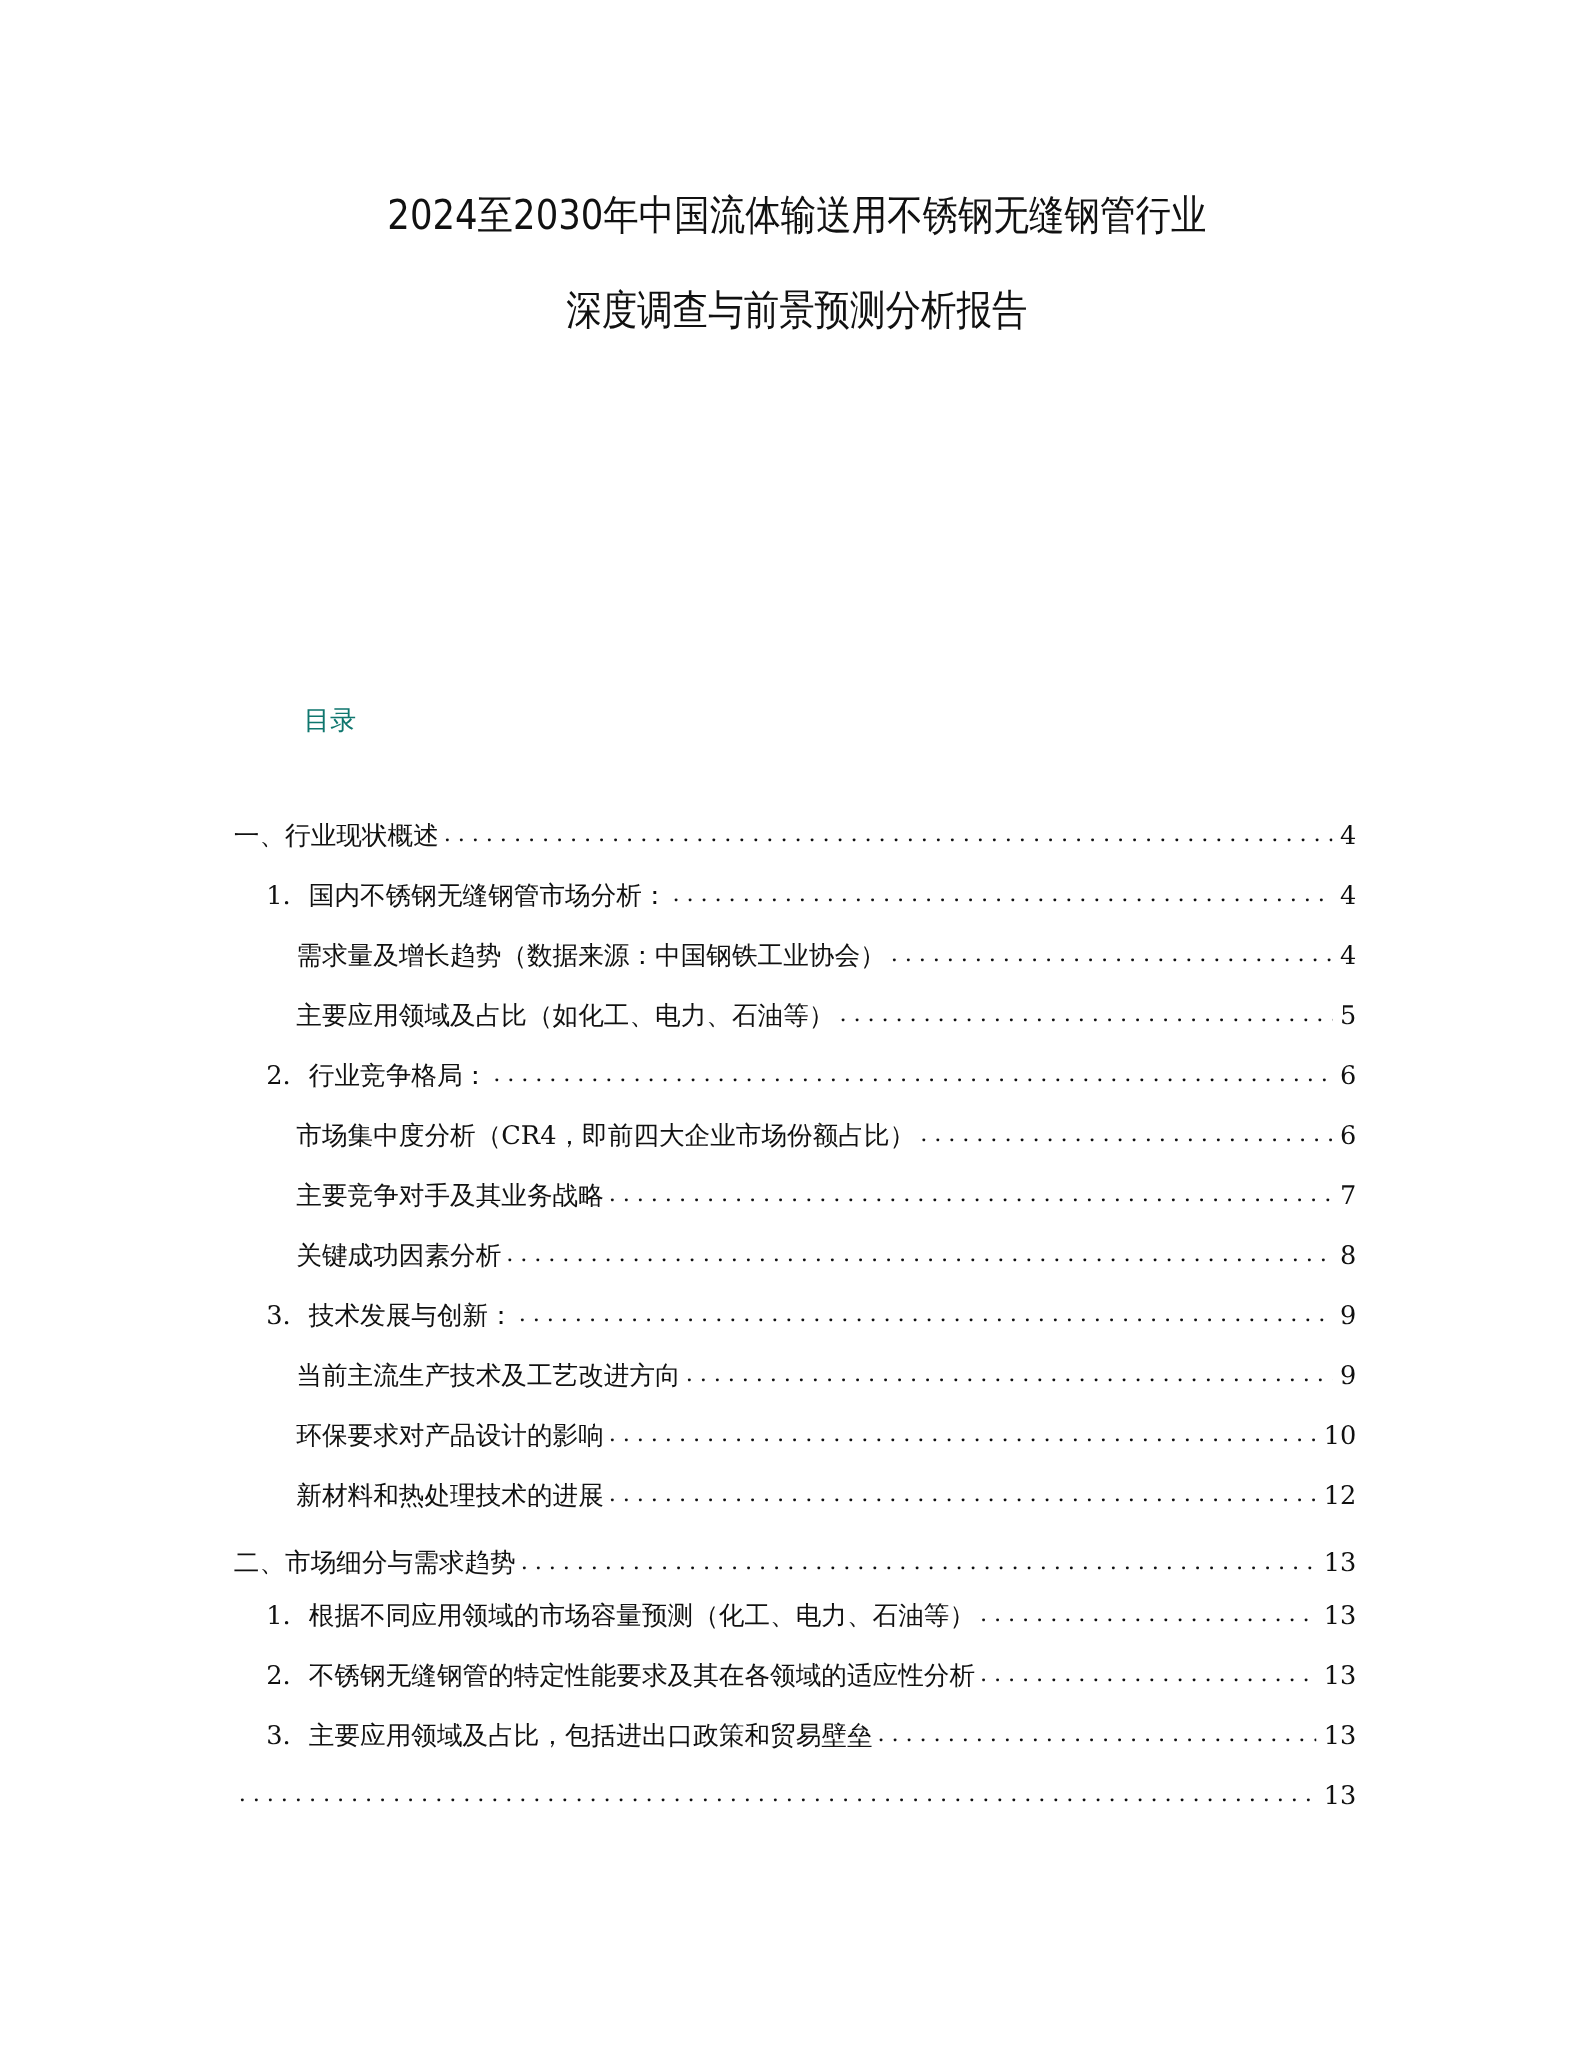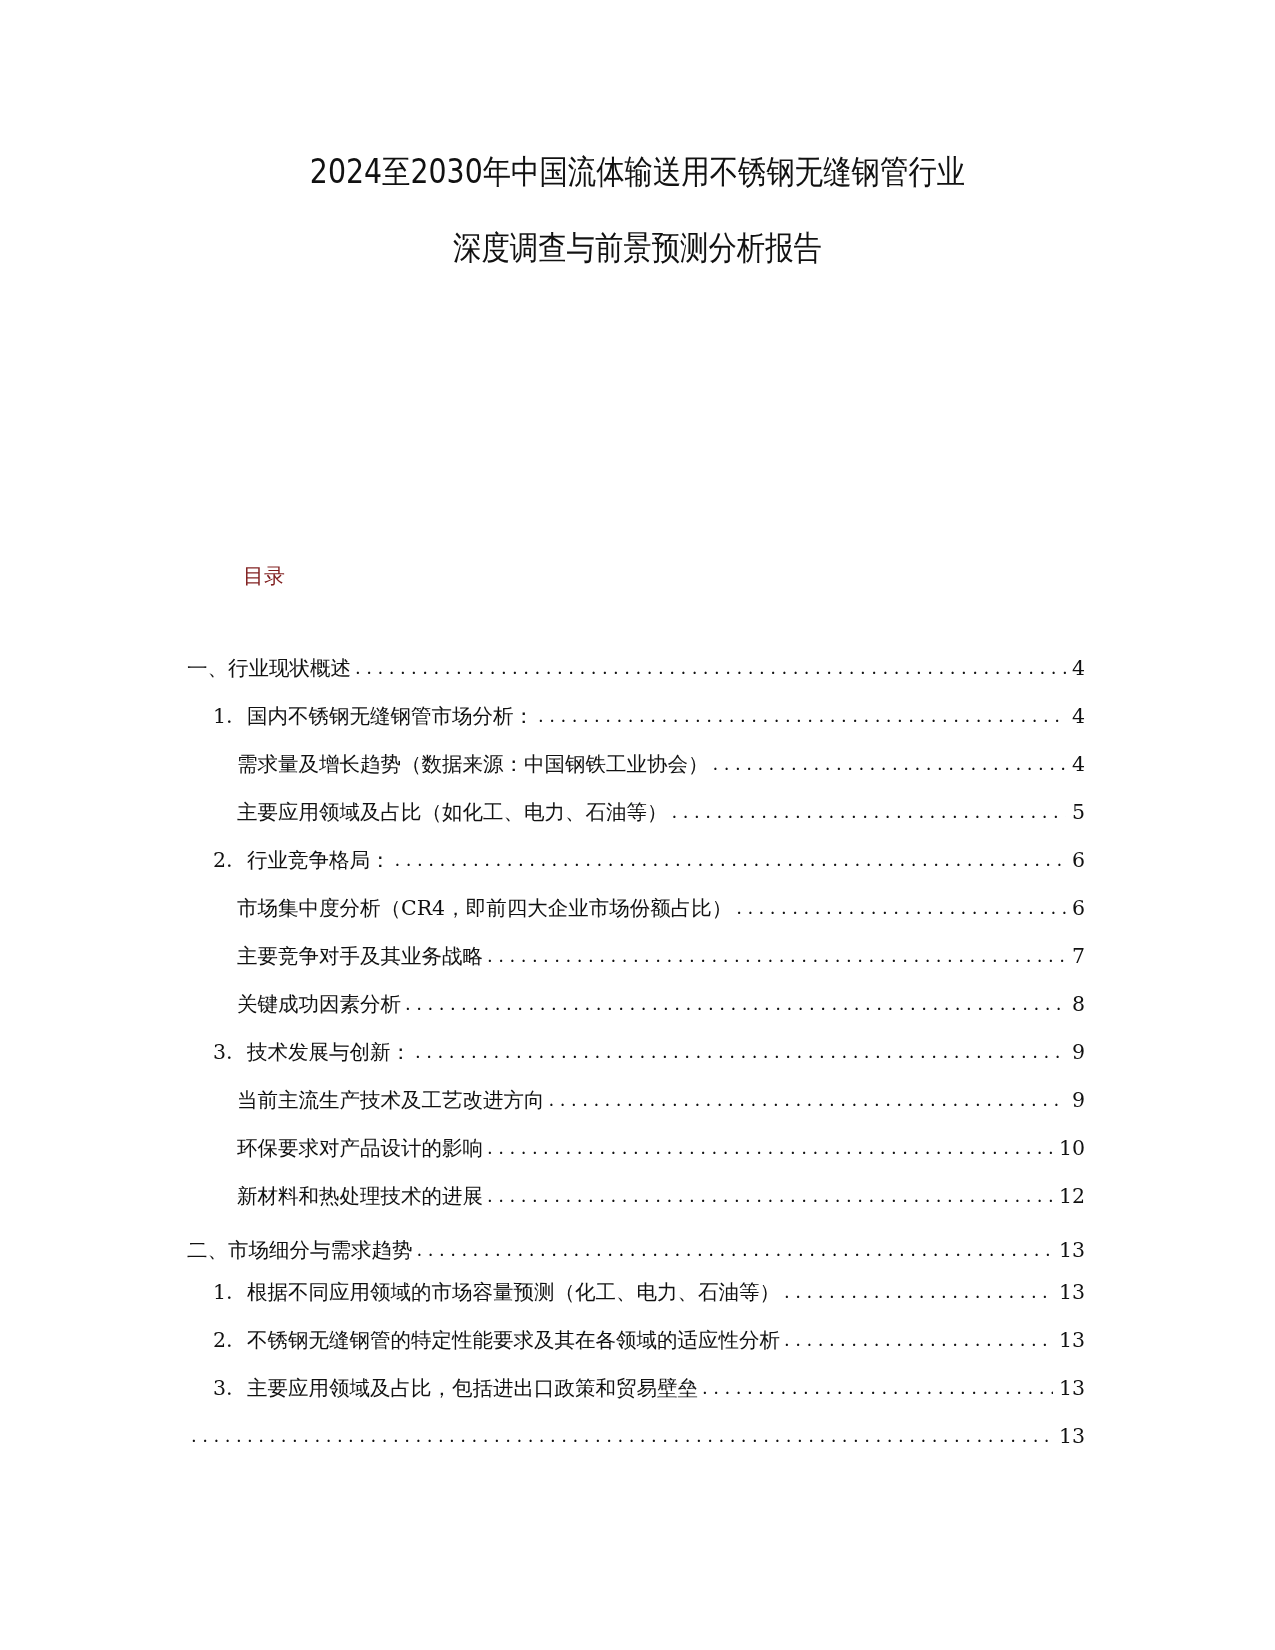--- a/index.html
+++ b/index.html
@@ -10,21 +10,21 @@
   .title {
     position: absolute; left: 0; width: 1275px; text-align: center;
     font-family: "DejaVu Sans", "Liberation Sans", sans-serif;
     font-size: 33px; letter-spacing: 0px; color: #111;
     transform: scaleX(0.86); transform-origin: center;
   }
   .title.l1 { top: 150px; }
   .title.l2 { top: 226px; }
   .toc-heading {
     position: absolute; left: 243px; top: 562px;
-    font-size: 21px; color: #7f1d1d;
+    font-size: 21px; color: #0f766e;
   }
   .toc { position: absolute; left: 0; top: 0; width: 1275px; }
   .toc-row {
     position: absolute; right: 190px; height: 30px;
     display: flex; align-items: flex-end; font-size: 20.5px; line-height: 30px;
   }
   .toc-row .lbl { white-space: nowrap; }
   .toc-row .num { white-space: nowrap; margin-left: 6px; font-family: "DejaVu Serif", serif; }
   .toc-row .dots {
     flex: 1; overflow: hidden; white-space: nowrap; margin-left: 4px;

